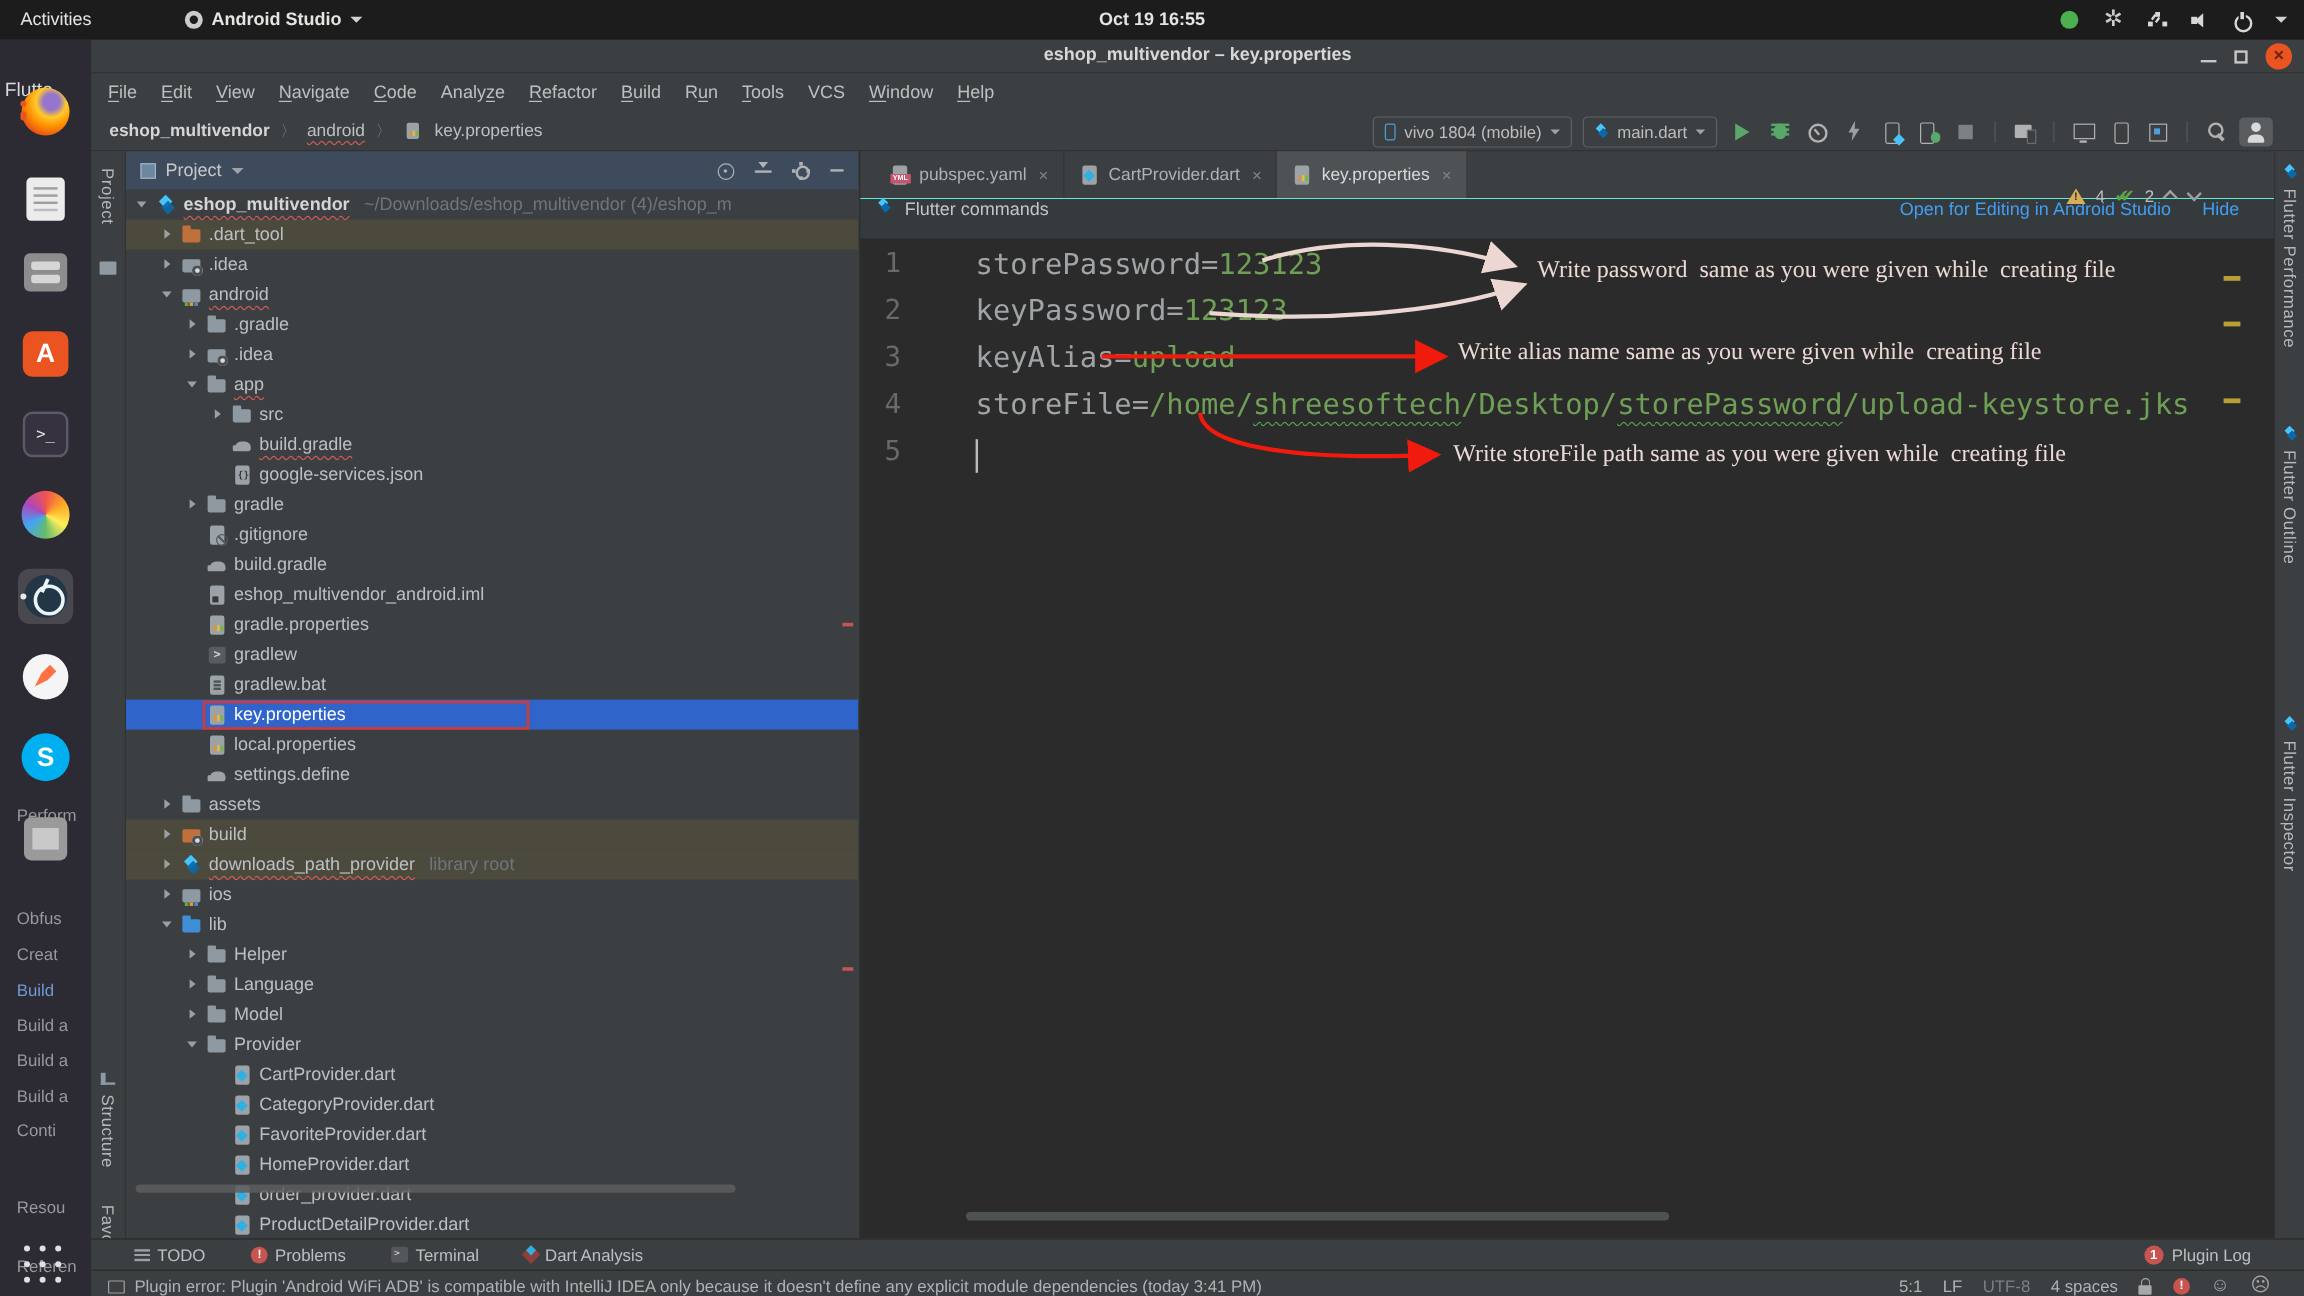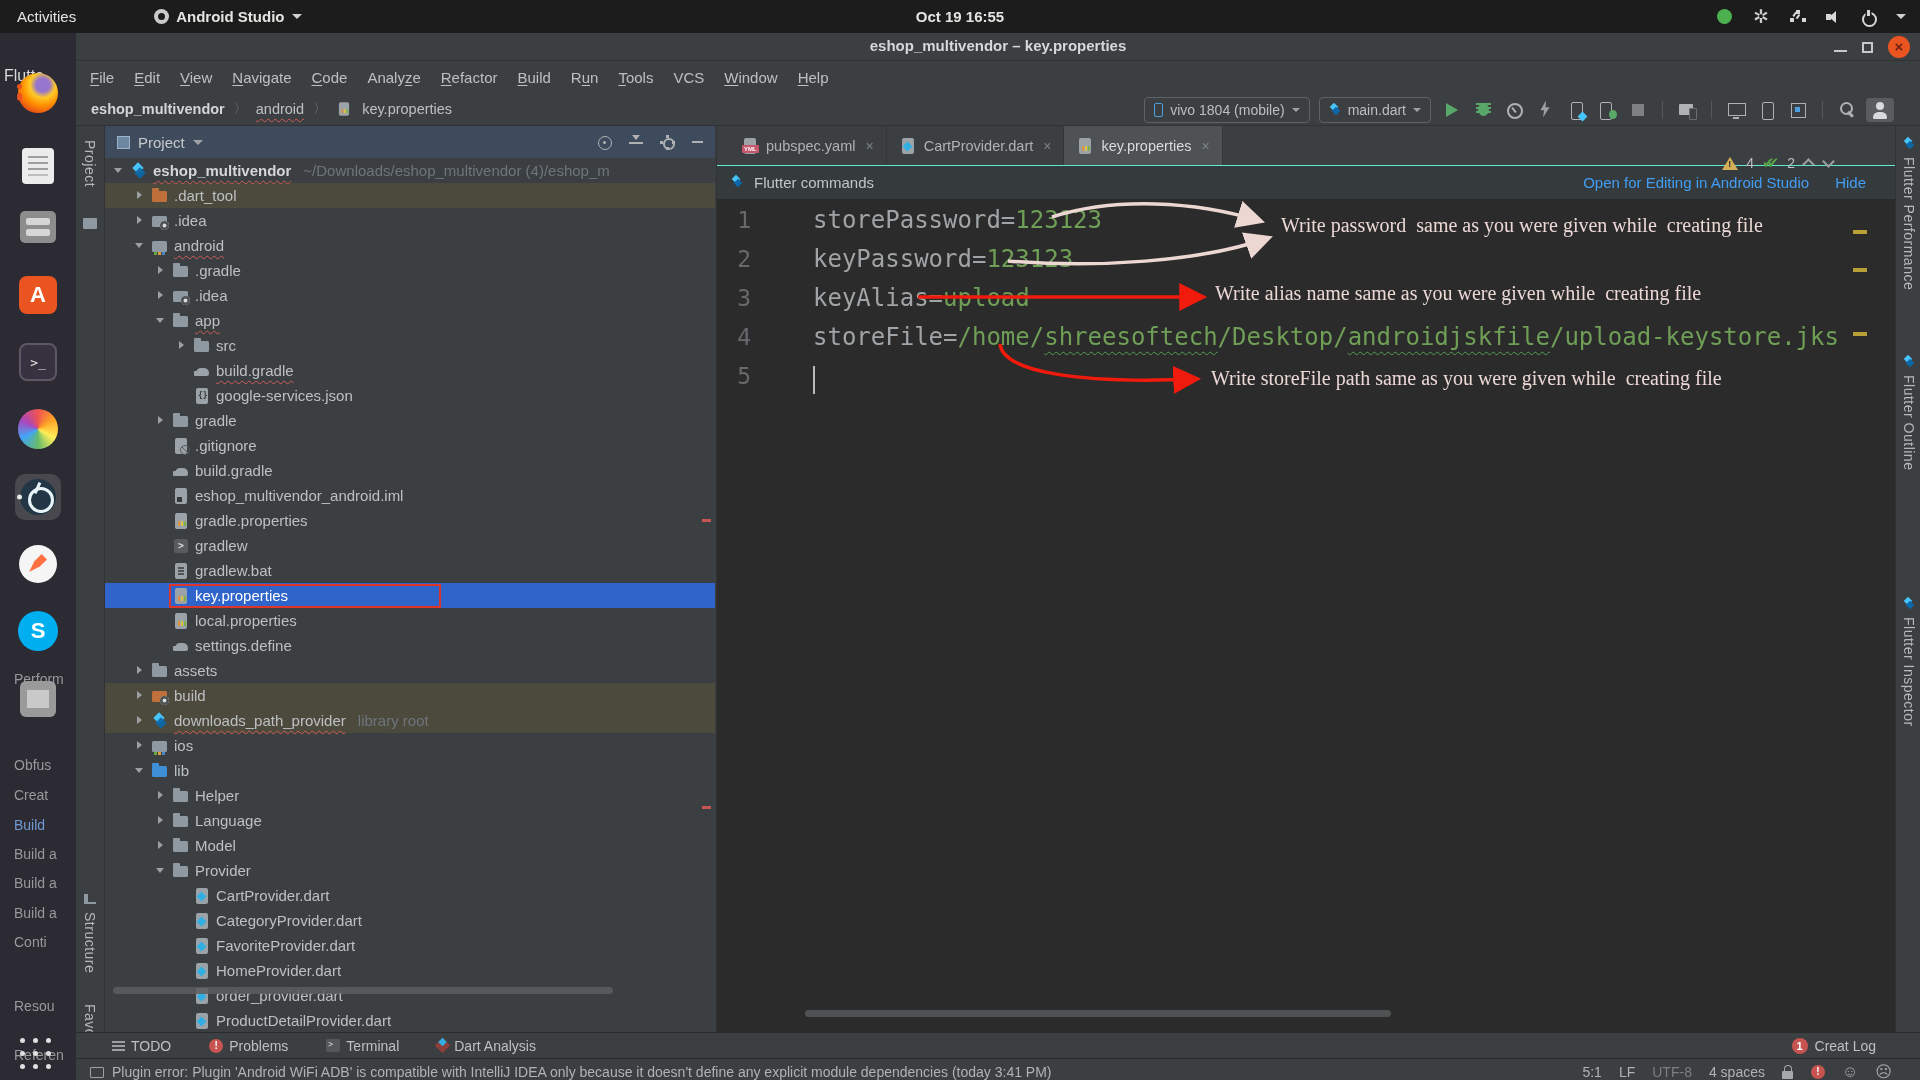--- a/index.html
+++ b/index.html
@@ -165,21 +165,21 @@
   .i.yml::after{content:'YML';position:absolute;left:1px;bottom:2px;font:bold 6px "Liberation Sans",sans-serif;background:#c4566e;color:#fff;padding:1px 2px;border-radius:1px}
   .i.fl::before{content:'';position:absolute;left:4px;top:2px;width:8px;height:8px;background:#47c5fb;transform:rotate(45deg)}
   .i.fl::after{content:'';position:absolute;left:6px;top:7px;width:8px;height:8px;background:#0c68a8;transform:rotate(45deg);opacity:.92}
 
   
   .editor{position:absolute;left:640px;top:0;width:1179px;height:906px;background:#2b2b2b;border-left:1px solid #303233}
   .tabbar{position:absolute;left:0;top:0;width:1179px;height:40px;background:#3c3f41;border-bottom:1px solid #5eead4;display:flex;align-items:stretch;padding-left:12px}
   .etab{display:flex;align-items:center;gap:7px;padding:0 12px;color:#aeb2b4;font-size:14.5px;border-right:1px solid #343638}
   .etab.active{background:#4e5254;color:#d8dadc}
   .etab .x{color:#7f8587;font-size:14px;margin-left:3px}
-  .banner{position:absolute;left:0;top:40px;width:1179px;height:34px;background:#353a3c;border-bottom:1px solid #2a2a2a;display:flex;align-items:center;padding:0 14px;gap:9px;color:#c2c6c8;font-size:15px}
+  .banner{position:absolute;left:0;top:40px;width:1179px;height:34px;background:#353a3c;border-bottom:1px solid #2a2a2a;display:flex;align-items:flex-start;padding:0 14px;gap:9px;color:#c2c6c8;font-size:15px}
   .banner .links{position:absolute;right:30px;display:flex;gap:26px;font-size:15px}
   .banner .links span{color:#429ef4}
   .codewrap{position:absolute;left:0;top:74px;width:1179px;height:832px;font-family:"DejaVu Sans Mono",monospace;font-size:24px}
   .cline{display:flex;height:39px;align-items:center}
   .cnum{width:70px;padding-right:36px;text-align:right;color:#676a6d;font-size:23px;flex:none}
   .ccode{margin-left:26px;white-space:pre}
   .tok-k{color:#a0a4a7}
   .tok-v{color:#6f9e56}
   .wavy-green{text-decoration:underline wavy #52a053 1px;text-underline-offset:6px}
   .caretbar{position:absolute;left:96px;top:240px;width:2px;height:28px;background:#bbbbbb}
@@ -702,21 +702,21 @@
             <div class="cline">
               <span class="cnum">2</span>
               <span class="ccode"><span class="tok-k">keyPassword=</span><span class="tok-v">123123</span></span>
             </div>
             <div class="cline">
               <span class="cnum">3</span>
               <span class="ccode"><span class="tok-k">keyAlias=</span><span class="tok-v">upload</span></span>
             </div>
             <div class="cline">
               <span class="cnum">4</span>
-              <span class="ccode"><span class="tok-k">storeFile=</span><span class="tok-v">/home/</span><span class="tok-v wavy-green">shreesoftech</span><span class="tok-v">/Desktop/</span><span class="tok-v wavy-green">androidjskfile</span><span class="tok-v">/upload-keystore.jks</span></span>
+              <span class="ccode"><span class="tok-k">storeFile=</span><span class="tok-v">/home/</span><span class="tok-v wavy-green">shreesoftech</span><span class="tok-v">/Desktop/</span><span class="tok-v wavy-green">storePassword</span><span class="tok-v">/upload-keystore.jks</span></span>
             </div>
             <div class="cline">
               <span class="cnum">5</span>
               <span class="ccode"></span>
             </div>
           </div>
         <div class="caretbar"></div>
 
         <div class="stripe-yellow" style="top:104px"></div>
         <div class="stripe-yellow" style="top:142px"></div>
@@ -756,21 +756,21 @@
         <div class="bitem">
           <span class="ic-term">&gt;</span>
           <span>Terminal</span>
         </div>
         <div class="bitem">
           <span class="ic-dart"></span>
           <span>Dart Analysis</span>
         </div>
         <div class="eventlog">
           <span class="badge1">1</span>
-          <span>Creat Log</span>
+          <span>Plugin Log</span>
         </div>
       </div>
 
     <div class="statusbar">
       <span class="sb-msgicon"></span>
       <span>Plugin error: Plugin 'Android WiFi ADB' is compatible with IntelliJ IDEA only because it doesn't define any explicit module dependencies (today 3:41 PM)</span>
       <span class="sb-right">
         <span>5:1</span>
         <span>LF</span>
         <span class="sb-dim">UTF-8</span>

